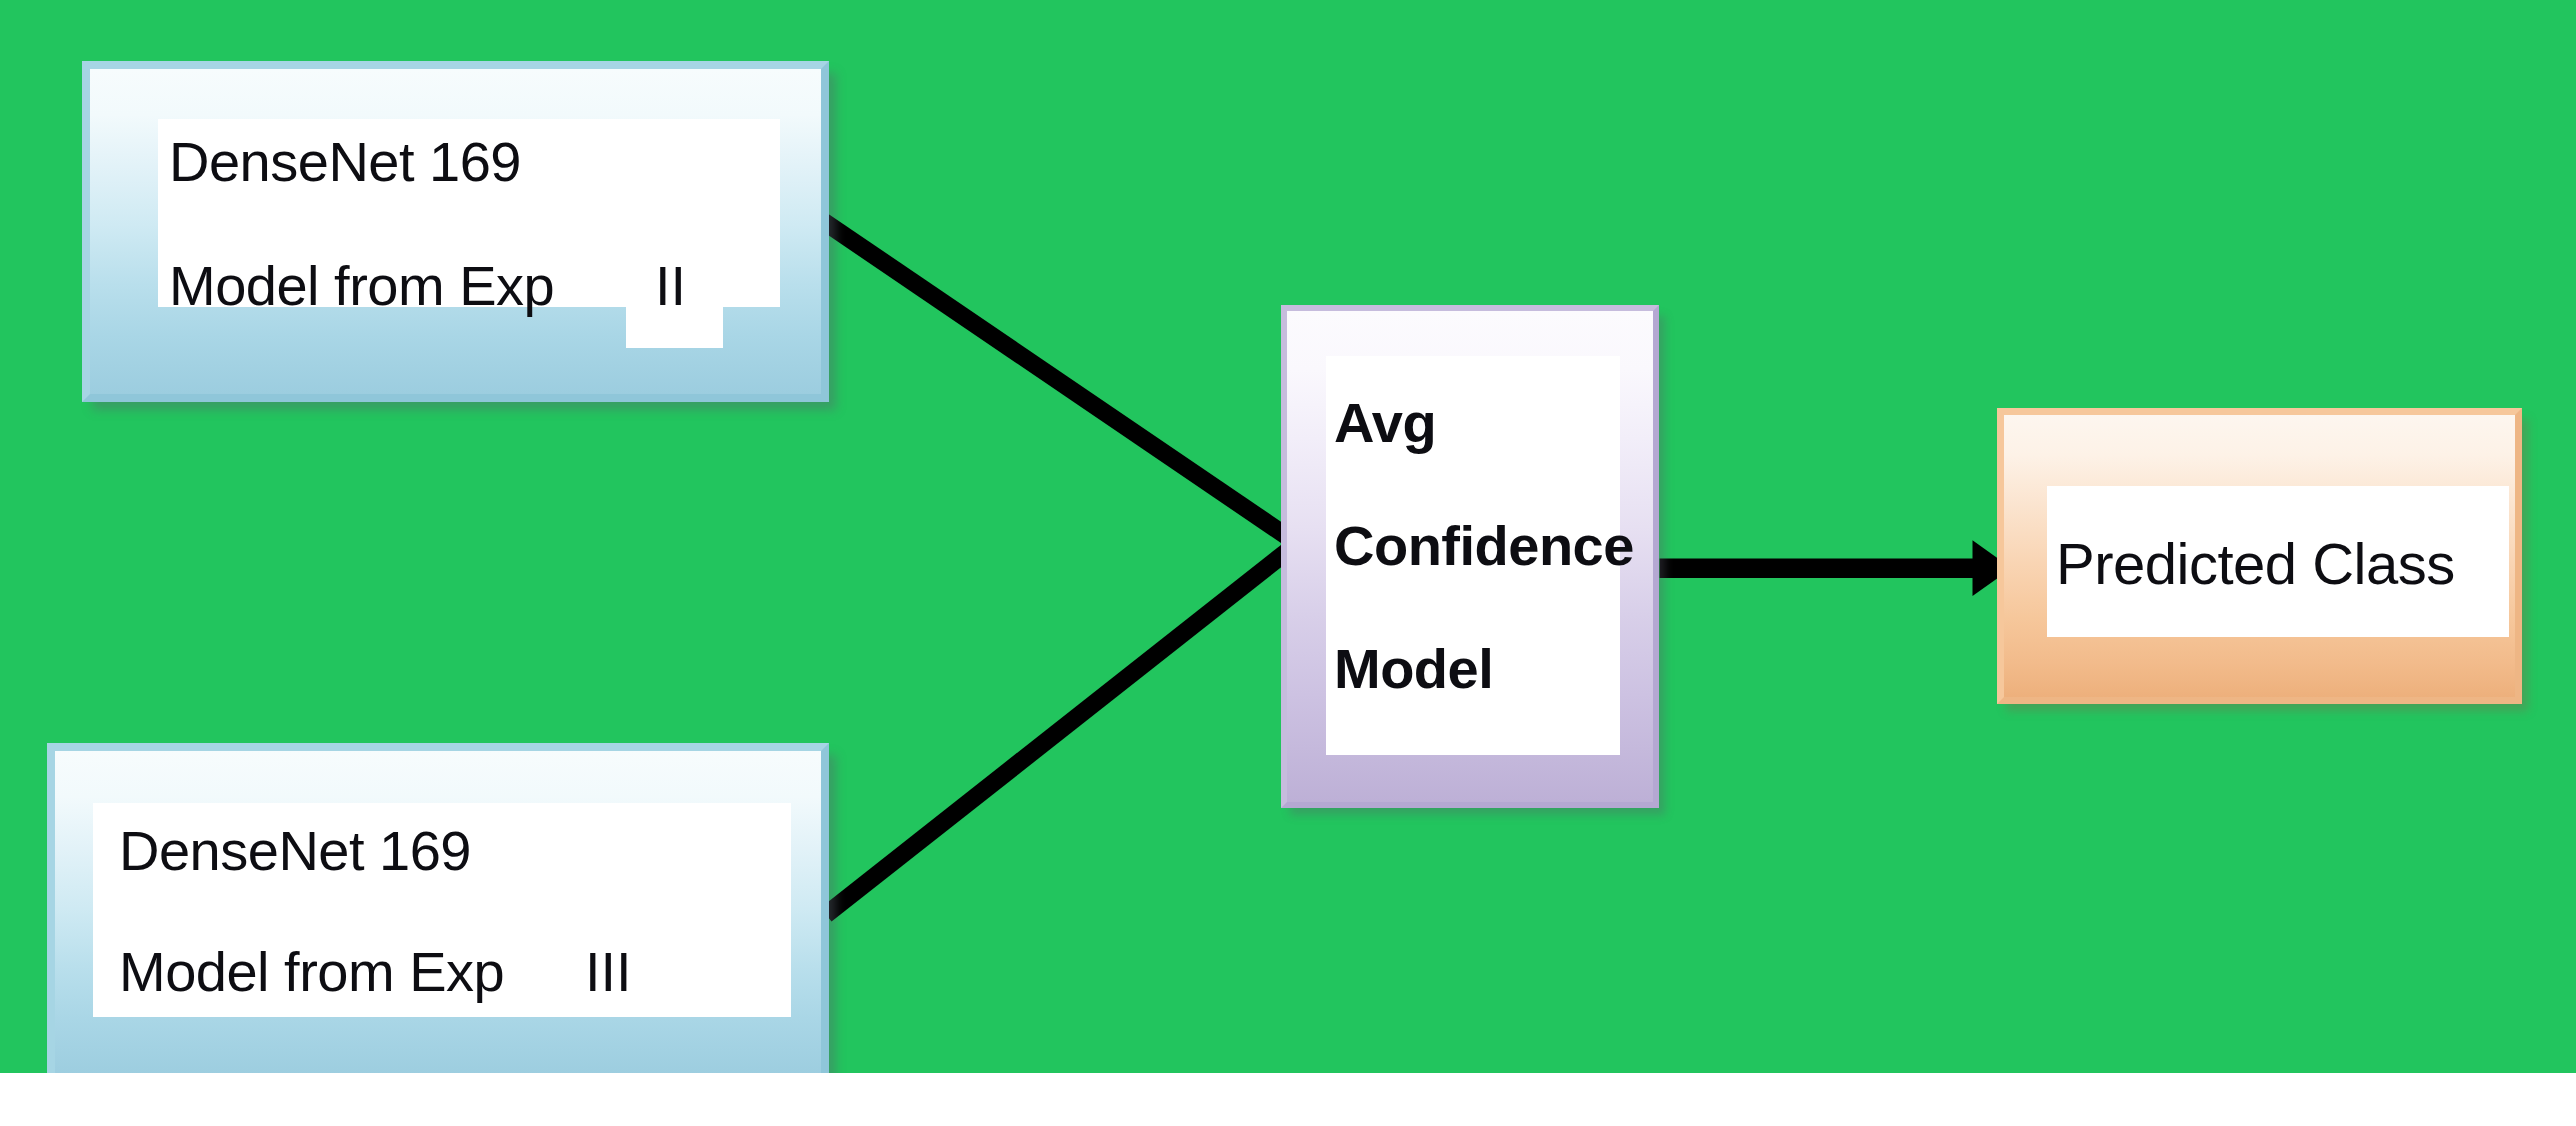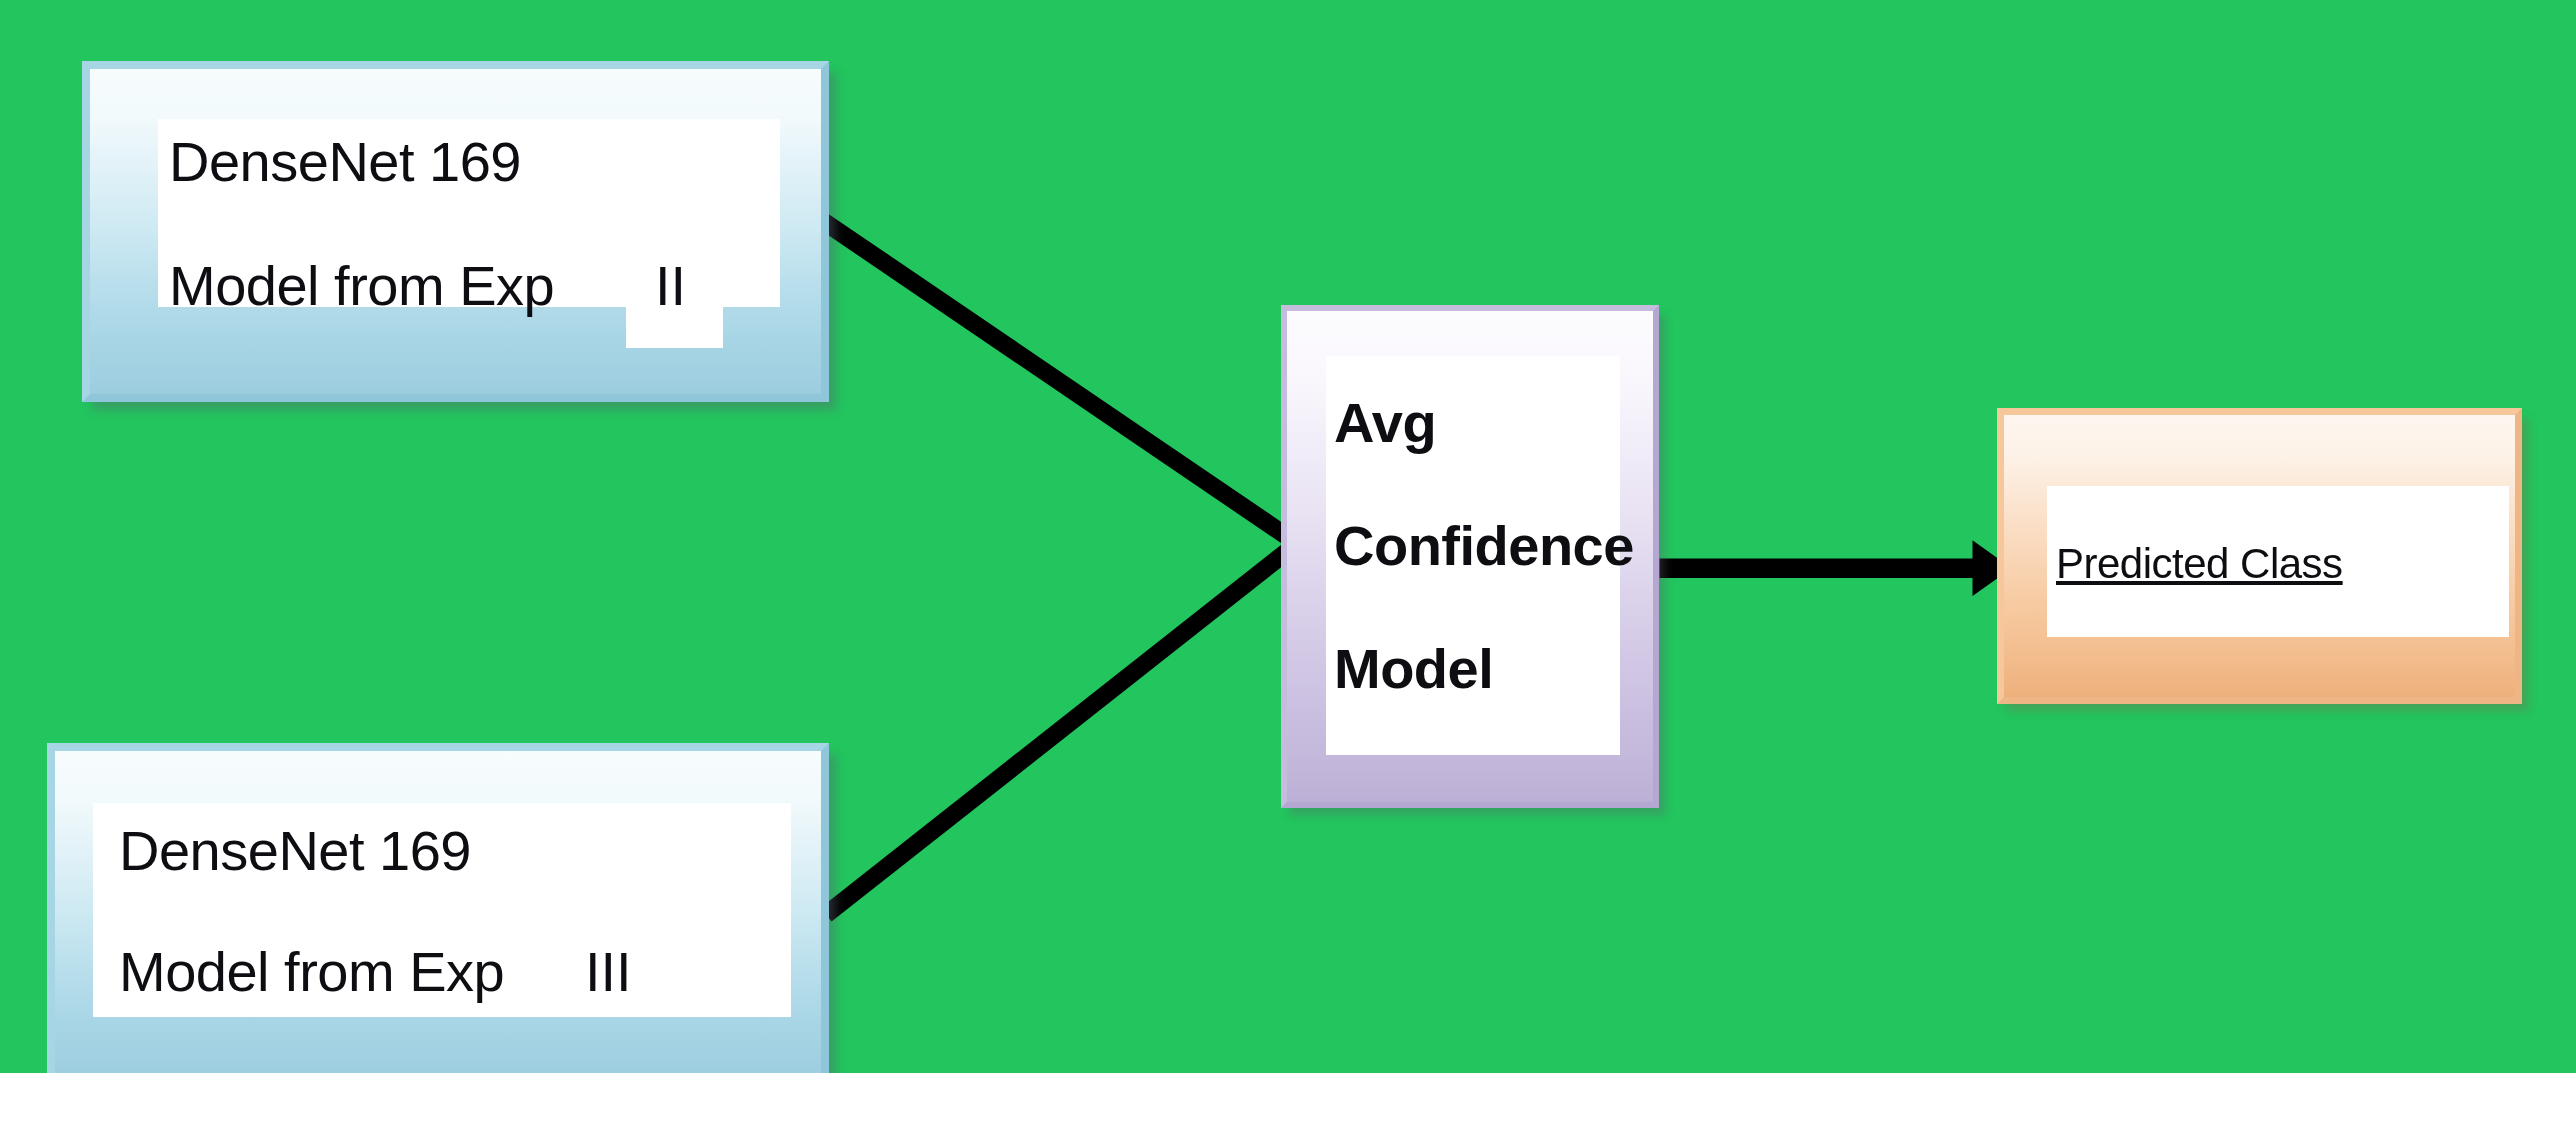--- a/index.html
+++ b/index.html
@@ -98,21 +98,21 @@
     position: absolute;
     z-index: 14;
     color: #0d0d12;
     font-family: "Liberation Sans", sans-serif;
     font-weight: 400;
     white-space: nowrap;
     letter-spacing: -0.5px;
   }
   .label.l-blue   { font-size: 56px; line-height: 65px; }
   .label.l-purple { font-size: 56px; line-height: 67px; font-weight: bold; }
-  .label.l-orange { font-size: 42px; line-height: 65px; text-decoration: underline; }
+  .label.l-orange { font-size: 58px; line-height: 65px; }
 
   .roman {
     font-family: "Liberation Sans", sans-serif;
     letter-spacing: 0px;
   }
 </style>
 </head>
 <body>
 
 <div id="canvas">

